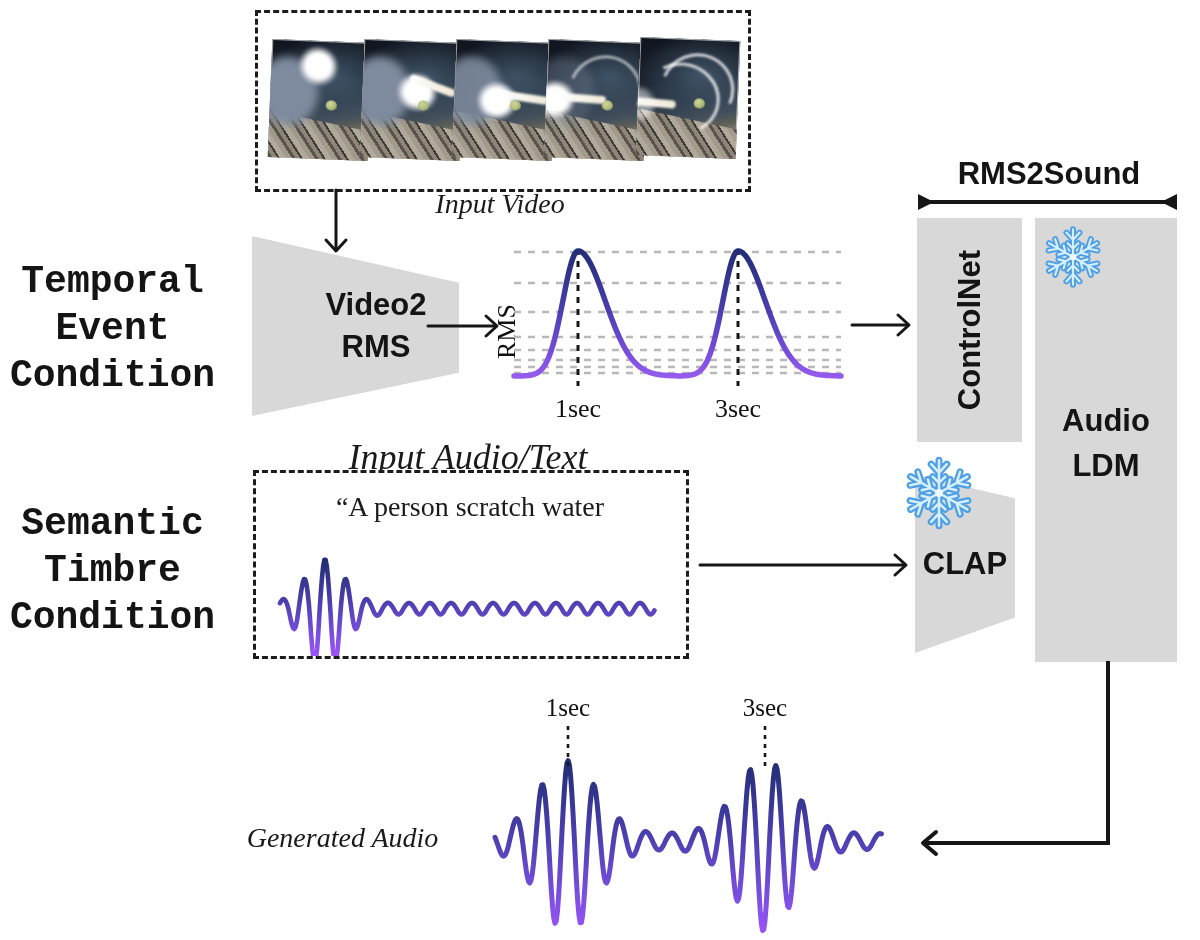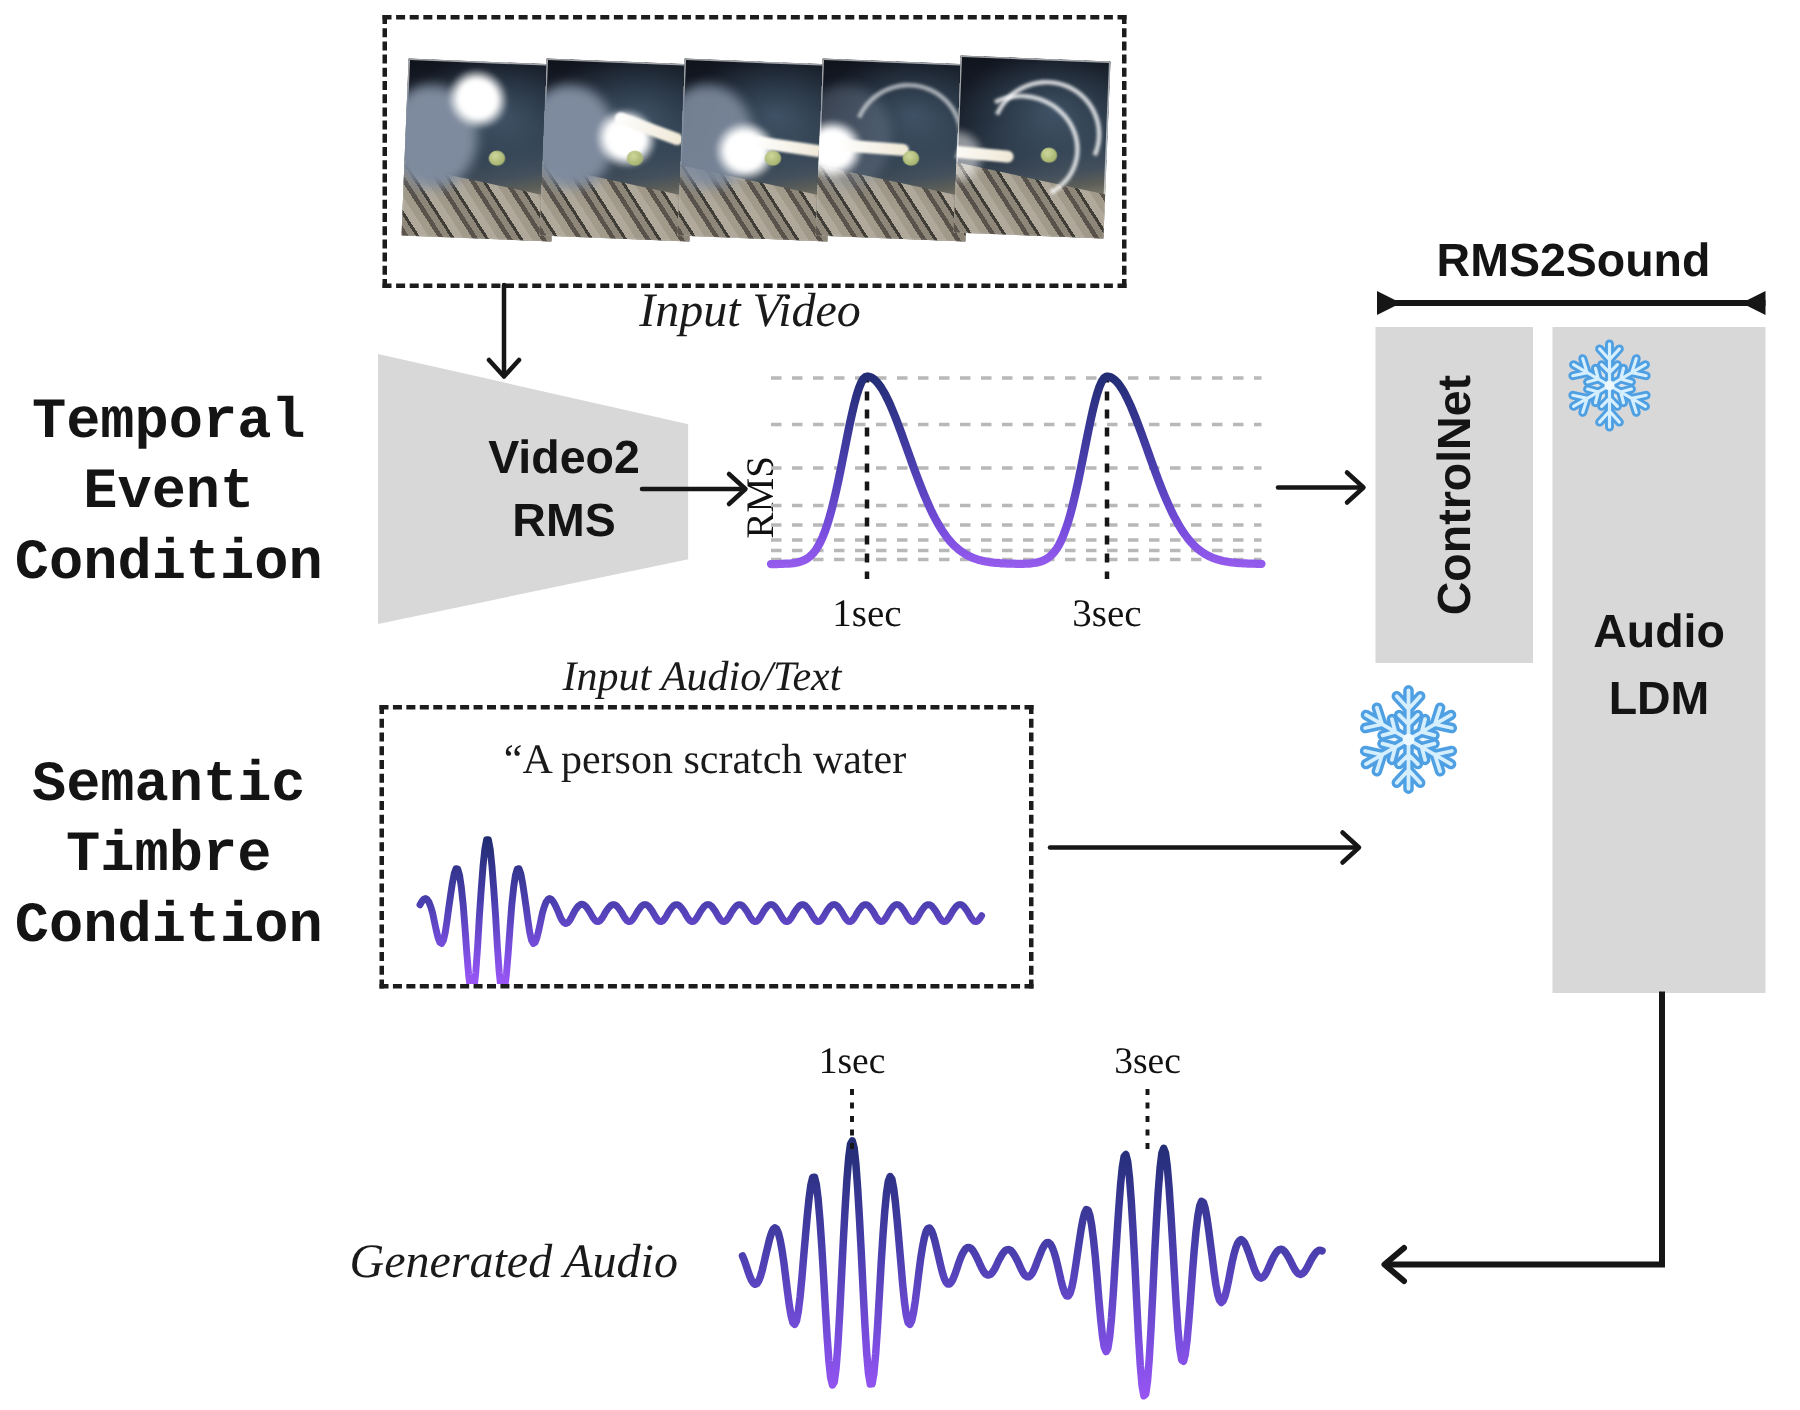--- a/index.html
+++ b/index.html
@@ -2,21 +2,21 @@
 <html><head>
 <meta charset="utf-8">
 <style>
   html,body{margin:0;padding:0;background:#ffffff;}
   .canvas{position:relative;width:1200px;height:940px;background:#fff;overflow:hidden;
           font-family:"Liberation Sans",sans-serif;color:#111;}
   .abs{position:absolute;}
 
   
   .cond-label{font-weight:bold;font-size:38px;line-height:47px;text-align:center;color:#141414;font-family:Liberation Mono, monospace;}
-  .serif-i{font-family:"Liberation Serif",serif;font-style:italic;font-size:32px;text-align:center;color:#1a1a1a;}
+  .serif-i{font-family:"Liberation Serif",serif;font-style:italic;font-size:28px;text-align:center;color:#1a1a1a;}
   .serif{font-family:"Liberation Serif",serif;font-size:27px;text-align:center;color:#1a1a1a;}
   .tick{font-family:"Liberation Serif",serif;font-size:25px;text-align:center;color:#111;}
   .block-title{font-weight:bold;font-size:31px;color:#141414;}
 
   
   .dash-box{border:3px dashed #1c1c1c;background:#fff;}
 
   
   .frames{position:absolute;inset:0;}
   .frame{position:absolute;width:100px;height:118px;transform:rotate(2.3deg);
@@ -141,29 +141,32 @@
     <div class="block-title vtext">ControlNet</div>
   </div>
 
   <div class="abs gray" style="left:1035px;top:218px;width:142px;height:444px;">
     <div class="abs block-title" style="left:0;top:180px;width:142px;text-align:center;line-height:45px;">
       <div>Audio</div>
       <div>LDM</div>
     </div>
   </div>
 
+  <div class="abs gray trap" style="left:915px;top:475px;width:100px;height:178px;clip-path:polygon(0 0,100% 13%,100% 80%,0 100%);">
+    <div class="block-title">CLAP</div>
+  </div>
 
   <svg class="abs" style="left:1040px;top:224px;z-index:6;" width="66" height="66" viewBox="0 0 100 100">
     <use href="#sf"></use>
     </svg>
   <svg class="abs" style="left:900px;top:454px;z-index:6;" width="78" height="78" viewBox="0 0 100 100">
     <use href="#sf"></use>
     </svg>
 
-  <div class="abs serif-i" style="left:298px;top:436px;width:340px;font-size:28px;">Input Audio/Text</div>
+  <div class="abs serif-i" style="left:298px;top:436px;width:340px;font-size:36px;">Input Audio/Text</div>
   <div class="abs dash-box" style="left:253px;top:470px;width:430px;height:183px;"></div>
   <div class="abs serif" style="left:263px;top:486px;width:414px;line-height:42px;font-size:28px;">
     <div>“A person scratch water</div>
   </div>
   <svg class="wave-svg" style="left:275px;top:556px;" width="385" height="100">
     <defs>
       <linearGradient id="gradW1" x1="0" y1="0" x2="0" y2="100" gradientUnits="userSpaceOnUse">
         <stop offset="0" stop-color="#1e2b6e"></stop>
           <stop offset="0.45" stop-color="#4a3fae"></stop>
         <stop offset="0.78" stop-color="#7b4ee0"></stop>

